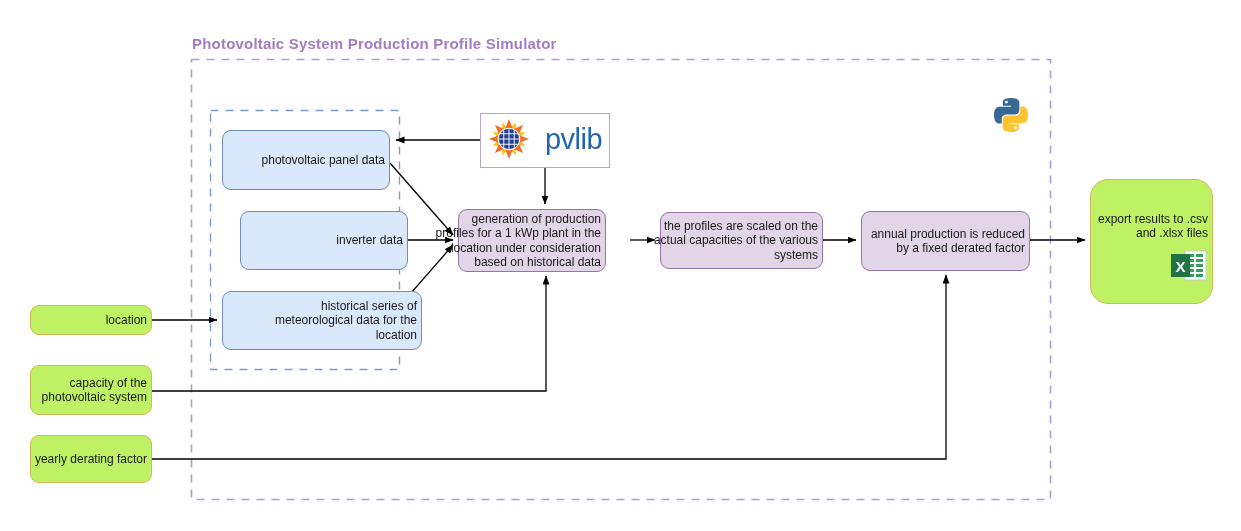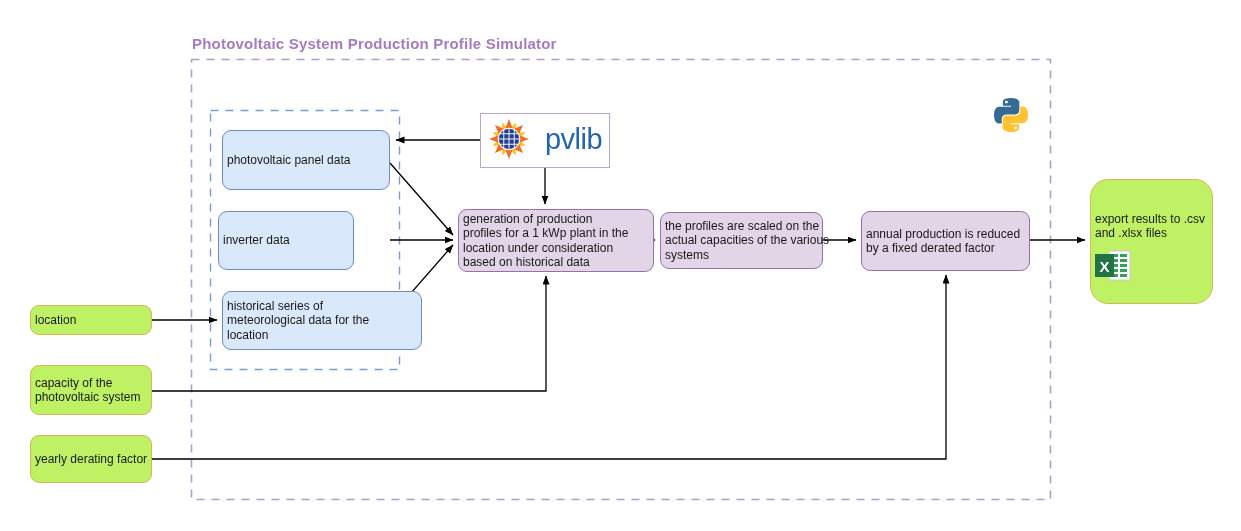--- a/index.html
+++ b/index.html
@@ -12,34 +12,34 @@
   }
   .note {
     position:absolute; left:212px; top:86px;
     font-size:12px; font-style:italic; color:#2b2b2b;
   }
 
   .wires { position:absolute; left:0; top:0; width:1241px; height:531px; }
 
   .node {
     position:absolute; display:flex; flex-direction:column;
-    align-items:flex-start; justify-content:center; text-align:center;
+    align-items:flex-end; justify-content:center; text-align:center;
     font-size:12px; line-height:1.2; color:#191919;
     border:1px solid; border-radius:9px; padding:2px 4px;
   }
   .node span { display:block; white-space:nowrap; }
   .blue   { background:#dae8fc; border-color:#6c8ebf; }
   .purple { background:#e1d5e7; border-color:#9673a6; }
   .yellow { background:#bef264; border-color:#d6b656; }
 
   .n-panel    { left:222px; top:130px; width:168px; height:60px; }
-  .n-inverter { left:218px; top:211px; width:136px; height:59px; }
+  .n-inverter { left:240px; top:211px; width:168px; height:59px; }
   .n-weather  { left:222px; top:291px; width:200px; height:59px; }
 
-  .n-generation { left:458px; top:209px; width:196px; height:63px; }
+  .n-generation { left:458px; top:209px; width:148px; height:63px; }
   .n-scaling    { left:660px; top:212px; width:163px; height:57px; }
   .n-derating   { left:861px; top:211px; width:169px; height:60px; }
 
   .n-location { left:30px; top:305px; width:122px; height:30px; }
   .n-capacity { left:30px; top:365px; width:122px; height:50px; }
   .n-yearly   { left:30px; top:435px; width:122px; height:48px; }
 
   .n-export {
     left:1090px; top:179px; width:123px; height:125px;
     border-radius:18px; justify-content:flex-start; padding-top:32px;

